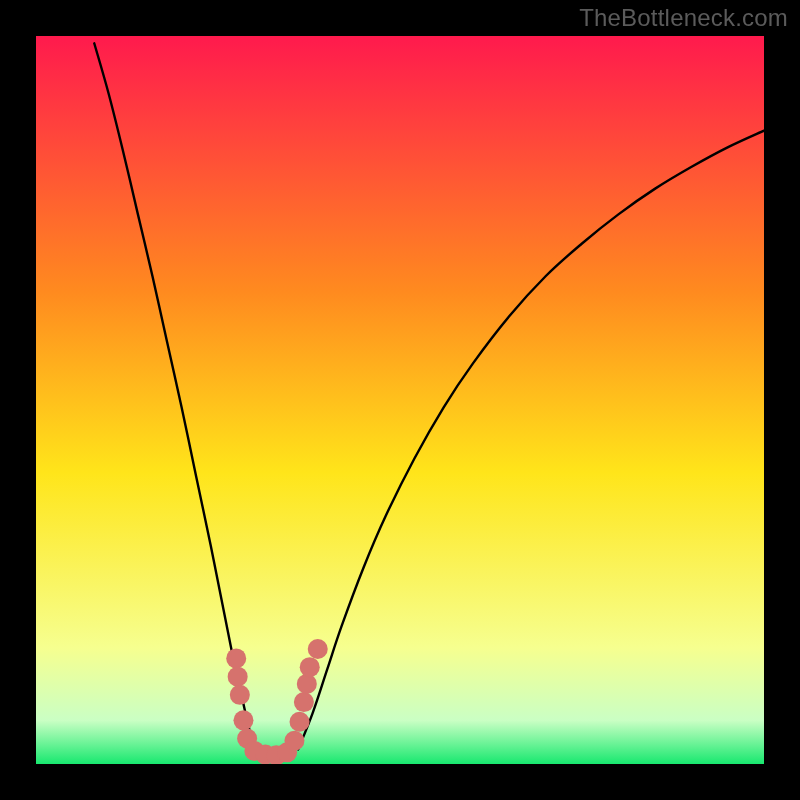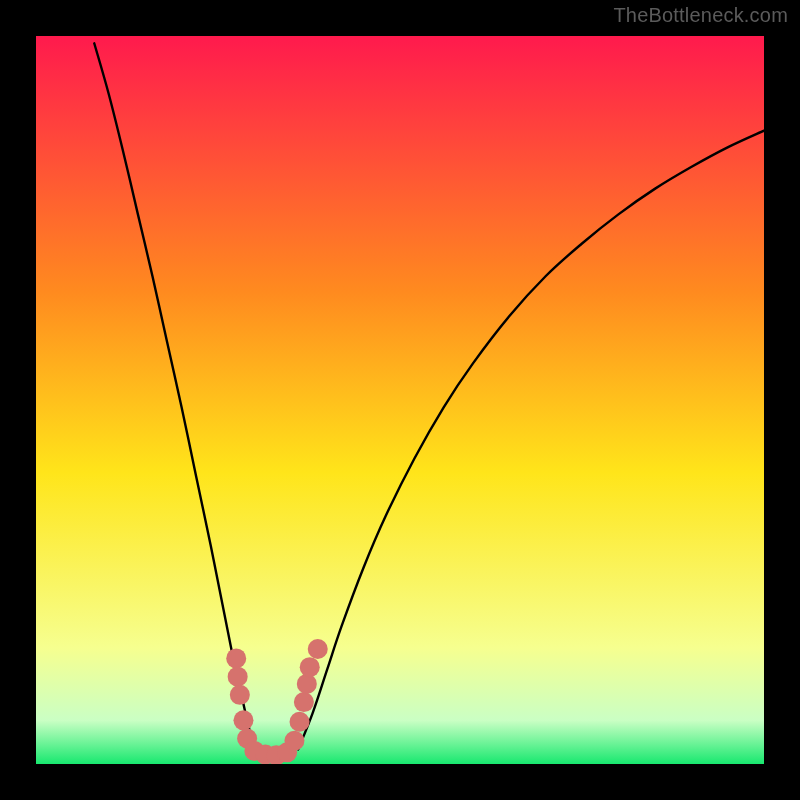--- a/index.html
+++ b/index.html
@@ -32,21 +32,21 @@
     left: 0;
     top: 0;
     width: 100%;
     height: 100%;
   }
   .watermark {
     position: absolute;
     top: 4px;
     right: 12px;
     color: #5b5b5b;
-    font-size: 20px;
+    font-size: 24px;
     font-weight: 500;
     letter-spacing: 0.2px;
     z-index: 40;
   }
   svg.curve-layer {
     position: absolute;
     left: 0;
     top: 0;
     width: 100%;
     height: 100%;

